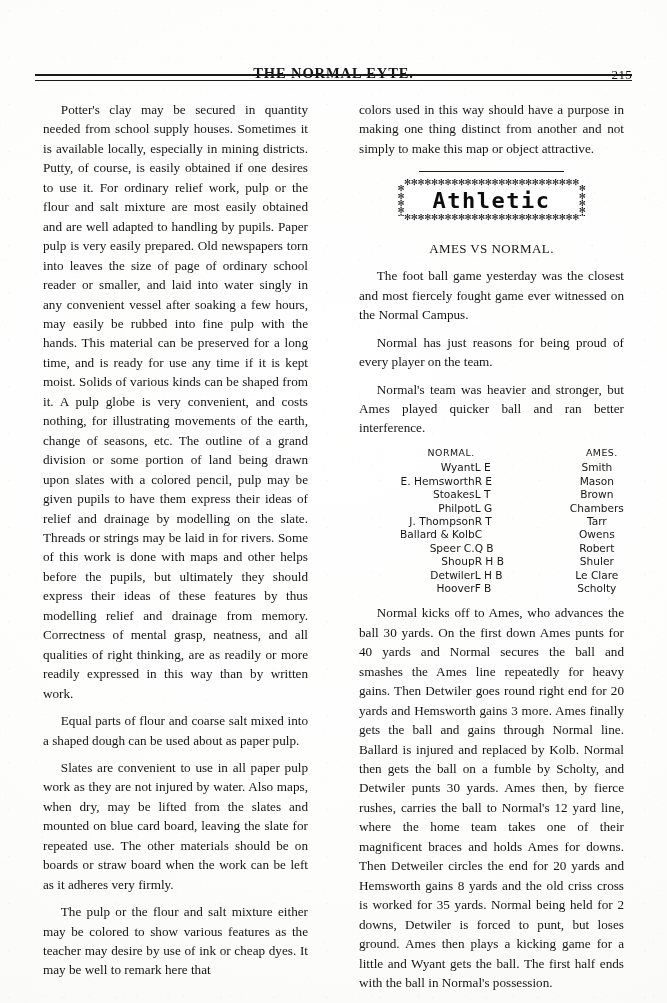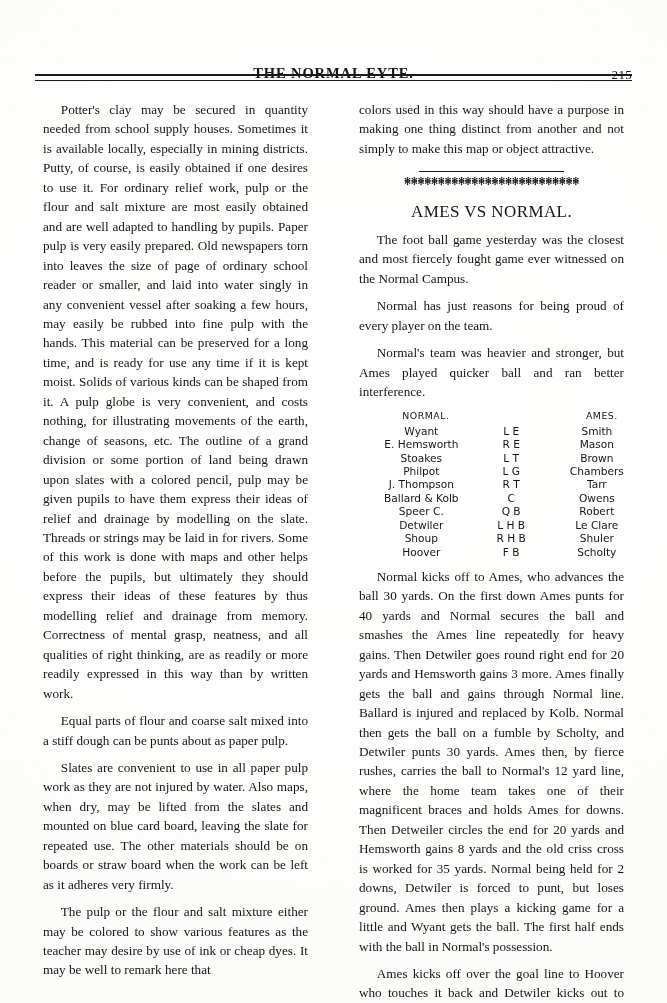--- a/index.html
+++ b/index.html
@@ -130,21 +130,21 @@
     text-align: center;
     padding: 9px 0 8px 0;
     font-family: "DejaVu Sans Mono", "Liberation Mono", monospace;
     font-size: 22px;
     font-weight: bold;
     letter-spacing: 1.5px;
     color: #0d0d0d;
   }
   .dept-subhead {
     text-align: center;
-    font-size: 17px;
+    font-size: 13px;
     letter-spacing: .4px;
     margin: 17px 0 2px 0;
   }
 
   
   .lineup {
     margin: 7px 0 2px 0;
     font-family: "DejaVu Sans", "Liberation Sans", sans-serif;
     font-size: 10.6px;
     line-height: 13.4px;
@@ -155,43 +155,43 @@
     padding: 0;
     font-weight: normal;
     vertical-align: baseline;
     white-space: nowrap;
   }
   .lineup th {
     font-size: 9.4px;
     letter-spacing: .5px;
     padding-bottom: 2px;
   }
-  .lineup .c-home { width: 44%; text-align: center; padding-left: 17px; }
-  .lineup .c-pos  { width: 26%; text-align: center; }
+  .lineup .c-home { width: 44%; text-align: right; padding-left: 17px; }
+  .lineup .c-pos  { width: 26%; }
   .lineup .c-away { width: 30%; text-align: center; padding-left: 14px; }
   .lineup th.c-home { padding-left: 26px; }
   .lineup th.c-away { padding-left: 24px; }
 
   .after-lineup { margin-top: 4px; }
 </style>
 </head>
 <body>
 
 <div class="page"></div>
 <div class="grain"></div>
 
 <div class="masthead">
   <div class="masthead-title">THE NORMAL EYTE.</div>
   <div class="masthead-folio">215</div>
 </div>
 <div class="rule-double"></div>
 
 <div class="col col-left">
   <p>Potter's clay may be secured in quantity needed from school supply houses. Sometimes it is available locally, especially in mining districts. Putty, of course, is easily obtained if one desires to use it. For ordinary relief work, pulp or the flour and salt mixture are most easily obtained and are well adapted to handling by pupils. Paper pulp is very easily prepared. Old newspapers torn into leaves the size of page of ordinary school reader or smaller, and laid into water singly in any convenient vessel after soaking a few hours, may easily be rubbed into fine pulp with the hands. This material can be preserved for a long time, and is ready for use any time if it is kept moist. Solids of various kinds can be shaped from it. A pulp globe is very convenient, and costs nothing, for illustrating movements of the earth, change of seasons, etc. The outline of a grand division or some portion of land being drawn upon slates with a colored pencil, pulp may be given pupils to have them express their ideas of relief and drainage by modelling on the slate. Threads or strings may be laid in for rivers. Some of this work is done with maps and other helps before the pupils, but ultimately they should express their ideas of these features by thus modelling relief and drainage from memory. Correctness of mental grasp, neatness, and all qualities of right thinking, are as readily or more readily expressed in this way than by written work.</p>
-  <p>Equal parts of flour and coarse salt mixed into a stiff dough can be punts about as paper pulp.</p>
+  <p>Equal parts of flour and coarse salt mixed into a shaped dough can be used about as paper pulp.</p>
   <p>Slates are convenient to use in all paper pulp work as they are not injured by water. Also maps, when dry, may be lifted from the slates and mounted on blue card board, leaving the slate for repeated use. The other materials should be on boards or straw board when the work can be left as it adheres very firmly.</p>
   <p>The pulp or the flour and salt mixture either may be colored to show various features as the teacher may desire by use of ink or cheap dyes. It may be well to remark here that</p>
 </div>
 
 <div class="col col-right">
   <p class="noindent">colors used in this way should have a purpose in making one thing distinct from another and not simply to make this map or object attractive.</p>
 
   <div class="dept-rule"></div>
 
   <div class="dept-box">
@@ -204,20 +204,21 @@
         <span>✻</span>
         <span>✻</span>
       </div>
     <div class="dept-orn dept-orn-right">
         <span>✻</span>
         <span>✻</span>
         <span>✻</span>
         <span>✻</span>
         <span>✻</span>
       </div>
+    <div class="dept-title">Athletic</div>
   </div>
 
   <div class="dept-subhead">AMES VS NORMAL.</div>
 
   <p>The foot ball game yesterday was the closest and most fiercely fought game ever witnessed on the Normal Campus.</p>
   <p>Normal has just reasons for being proud of every player on the team.</p>
   <p>Normal's team was heavier and stronger, but Ames played quicker ball and ran better interference.</p>
 
   <table class="lineup">
     <thead>
@@ -257,30 +258,30 @@
           <td class="c-home">Ballard &amp; Kolb</td>
           <td class="c-pos">C</td>
           <td class="c-away">Owens</td>
         </tr>
         <tr>
           <td class="c-home">Speer  C.</td>
           <td class="c-pos">Q B</td>
           <td class="c-away">Robert</td>
         </tr>
         <tr>
+          <td class="c-home">Shoup</td>
+          <td class="c-pos">R H B</td>
+          <td class="c-away">Shuler</td>
+        </tr>
+        <tr>
           <td class="c-home">Detwiler</td>
           <td class="c-pos">L H B</td>
           <td class="c-away">Le Clare</td>
         </tr>
         <tr>
-          <td class="c-home">Shoup</td>
-          <td class="c-pos">R H B</td>
-          <td class="c-away">Shuler</td>
-        </tr>
-        <tr>
           <td class="c-home">Hoover</td>
           <td class="c-pos">F B</td>
           <td class="c-away">Scholty</td>
         </tr>
       </tbody>
   </table>
 
   <p class="after-lineup">Normal kicks off to Ames, who advances the ball 30 yards. On the first down Ames punts for 40 yards and Normal secures the ball and smashes the Ames line repeatedly for heavy gains. Then Detwiler goes round right end for 20 yards and Hemsworth gains 3 more. Ames finally gets the ball and gains through Normal line. Ballard is injured and replaced by Kolb. Normal then gets the ball on a fumble by Scholty, and Detwiler punts 30 yards. Ames then, by fierce rushes, carries the ball to Normal's 12 yard line, where the home team takes one of their magnificent braces and holds Ames for downs. Then Detweiler circles the end for 20 yards and Hemsworth gains 8 yards and the old criss cross is worked for 35 yards. Normal being held for 2 downs, Detwiler is forced to punt, but loses ground. Ames then plays a kicking game for a little and Wyant gets the ball. The first half ends with the ball in Normal's possession.</p>
   <p>Ames kicks off over the goal line to Hoover who touches it back and Detwiler kicks out to Ames from the 25 yard line. The ball is then carried down to Normal's 3 yd line where Hoover saves the game by securing the ball. Here our boys take another brace, Detwiler makes two gains of 7 yards each, and Shoup jumps over the line for a five yard gain. Shoup, Hoover and Detwiller carry the ball rapidly</p>
 </div>

